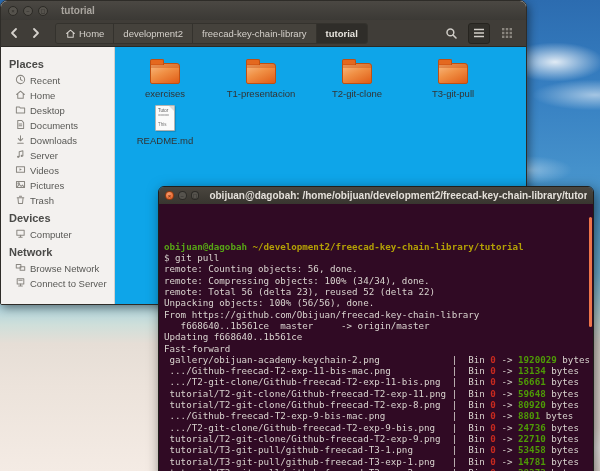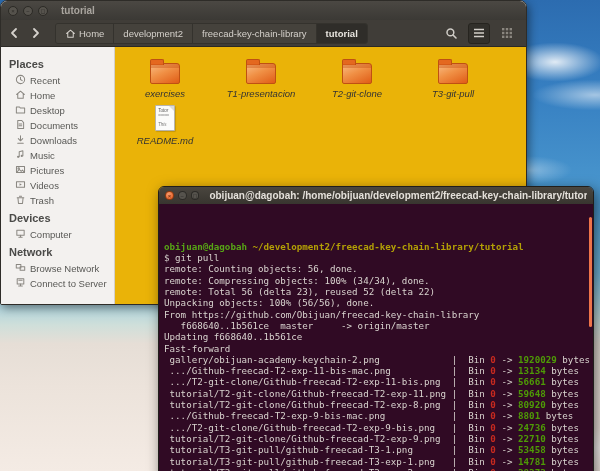--- a/index.html
+++ b/index.html
@@ -47,21 +47,21 @@
   .crumb.active { background:#2f2d29; font-weight:bold; color:#e8e5df; }
   .toolbar-right { margin-left:auto; display:flex; align-items:center; gap:6px; }
   .tool-btn { width:22px; height:21px; display:flex; align-items:center; justify-content:center; border-radius:3px; }
   .tool-btn.pressed { background:#32302b; border:1px solid #26241f; }
 
   .fm-body { display:flex; height:259px; }
   .sidebar { width:114px; background:#f3f1ef; border-right:1px solid #d3d0cc; padding:7px 0 0 8px; overflow:hidden; }
   .side-group-label { font-size:11px; font-weight:bold; color:#4a4a48; margin:4px 0 3px 0; }
   .side-item { display:flex; align-items:center; gap:4px; height:15px; font-size:9.5px; color:#585855; padding-left:6px; cursor:default; }
   .side-item svg { flex:0 0 auto; }
-  .files { flex:1; background:#eab308; display:flex; flex-wrap:wrap; align-content:flex-start; padding:10px 0 0 2px;font-style:italic; }
+  .files { flex:1; background:#0ea5e9; display:flex; flex-wrap:wrap; align-content:flex-start; padding:10px 0 0 2px; }
   .file-item { width:96px; display:flex; flex-direction:column; align-items:center; margin-bottom:6px; cursor:default; }
   .folder-icon { position:relative; width:30px; height:21px; margin-top:6px;
                  background:linear-gradient(155deg,#f9bc84 0%,#f09045 45%,#e05c16 100%);
                  border:1px solid #bf5012; border-radius:2px 3px 2px 2px; }
   .folder-icon::before { content:""; position:absolute; left:-1px; top:-5px; width:12px; height:5px;
                  background:#e4681f; border:1px solid #bf5012; border-bottom:none; border-radius:2px 2px 0 0; }
   .folder-icon::after { content:""; position:absolute; left:0; top:0; width:100%; height:4px; background:rgba(193,70,10,.35); }
   .doc-icon { position:relative; width:20px; height:26px; background:#fbfbfa; border:1px solid #b6b4b0;
               border-radius:1px; box-shadow:1px 1px 1px rgba(0,0,0,.15); padding:2px 2px; overflow:hidden; }
   .doc-icon::after { content:""; position:absolute; right:0; top:0; border-style:solid; border-width:0 5px 5px 0;
@@ -196,36 +196,36 @@
                 <path d="M6 1.8v5.4M3.6 5 6 7.4 8.4 5M3 10.2h6" fill="none" stroke="#8a8781" stroke-width="1.1" stroke-linecap="round" stroke-linejoin="round"></path>
               </svg></span>
             <span>Downloads</span>
           </div>
           <div class="side-item">
             <span><svg width="11" height="11" viewBox="0 0 12 12">
                 <path d="M4.6 8.4V3l4-1v5.4" fill="none" stroke="#8a8781" stroke-width="1.1" stroke-linecap="round" stroke-linejoin="round"></path>
                 <circle cx="3.4" cy="8.5" r="1.2" fill="#8a8781"></circle>
                 <circle cx="7.4" cy="7.5" r="1.2" fill="#8a8781"></circle>
               </svg></span>
-            <span>Music</span>
+            <span>Server</span>
+          </div>
+          <div class="side-item">
+            <span><svg width="11" height="11" viewBox="0 0 12 12">
+                <rect x="1.6" y="3" width="8.8" height="6" fill="none" stroke="#8a8781" stroke-width="1.1" stroke-linecap="round" stroke-linejoin="round"></rect>
+                <path d="M5 4.6l2.4 1.4L5 7.4z" fill="#8a8781"></path>
+              </svg></span>
+            <span>Videos</span>
           </div>
           <div class="side-item">
             <span><svg width="11" height="11" viewBox="0 0 12 12">
                 <rect x="1.6" y="2.6" width="8.8" height="6.8" fill="none" stroke="#8a8781" stroke-width="1.1" stroke-linecap="round" stroke-linejoin="round"></rect>
                 <circle cx="4" cy="4.8" r=".8" fill="none" stroke="#8a8781" stroke-width="1.1" stroke-linecap="round" stroke-linejoin="round"></circle>
                 <path d="M2.4 8.4 4.8 6l2 2 1.4-1.4 1.4 1.8" fill="none" stroke="#8a8781" stroke-width="1.1" stroke-linecap="round" stroke-linejoin="round"></path>
               </svg></span>
             <span>Pictures</span>
-          </div>
-          <div class="side-item">
-            <span><svg width="11" height="11" viewBox="0 0 12 12">
-                <rect x="1.6" y="3" width="8.8" height="6" fill="none" stroke="#8a8781" stroke-width="1.1" stroke-linecap="round" stroke-linejoin="round"></rect>
-                <path d="M5 4.6l2.4 1.4L5 7.4z" fill="#8a8781"></path>
-              </svg></span>
-            <span>Videos</span>
           </div>
           <div class="side-item">
             <span><svg width="11" height="11" viewBox="0 0 12 12">
                 <path d="M3.2 4.2h5.6L8.2 10.4H3.8zM2.4 4.2h7.2M4.8 2.4h2.4" fill="none" stroke="#8a8781" stroke-width="1.1" stroke-linecap="round" stroke-linejoin="round"></path>
               </svg></span>
             <span>Trash</span>
           </div>
           <div class="side-group-label">Devices</div>
           <div class="side-item">
             <span><svg width="11" height="11" viewBox="0 0 12 12">

